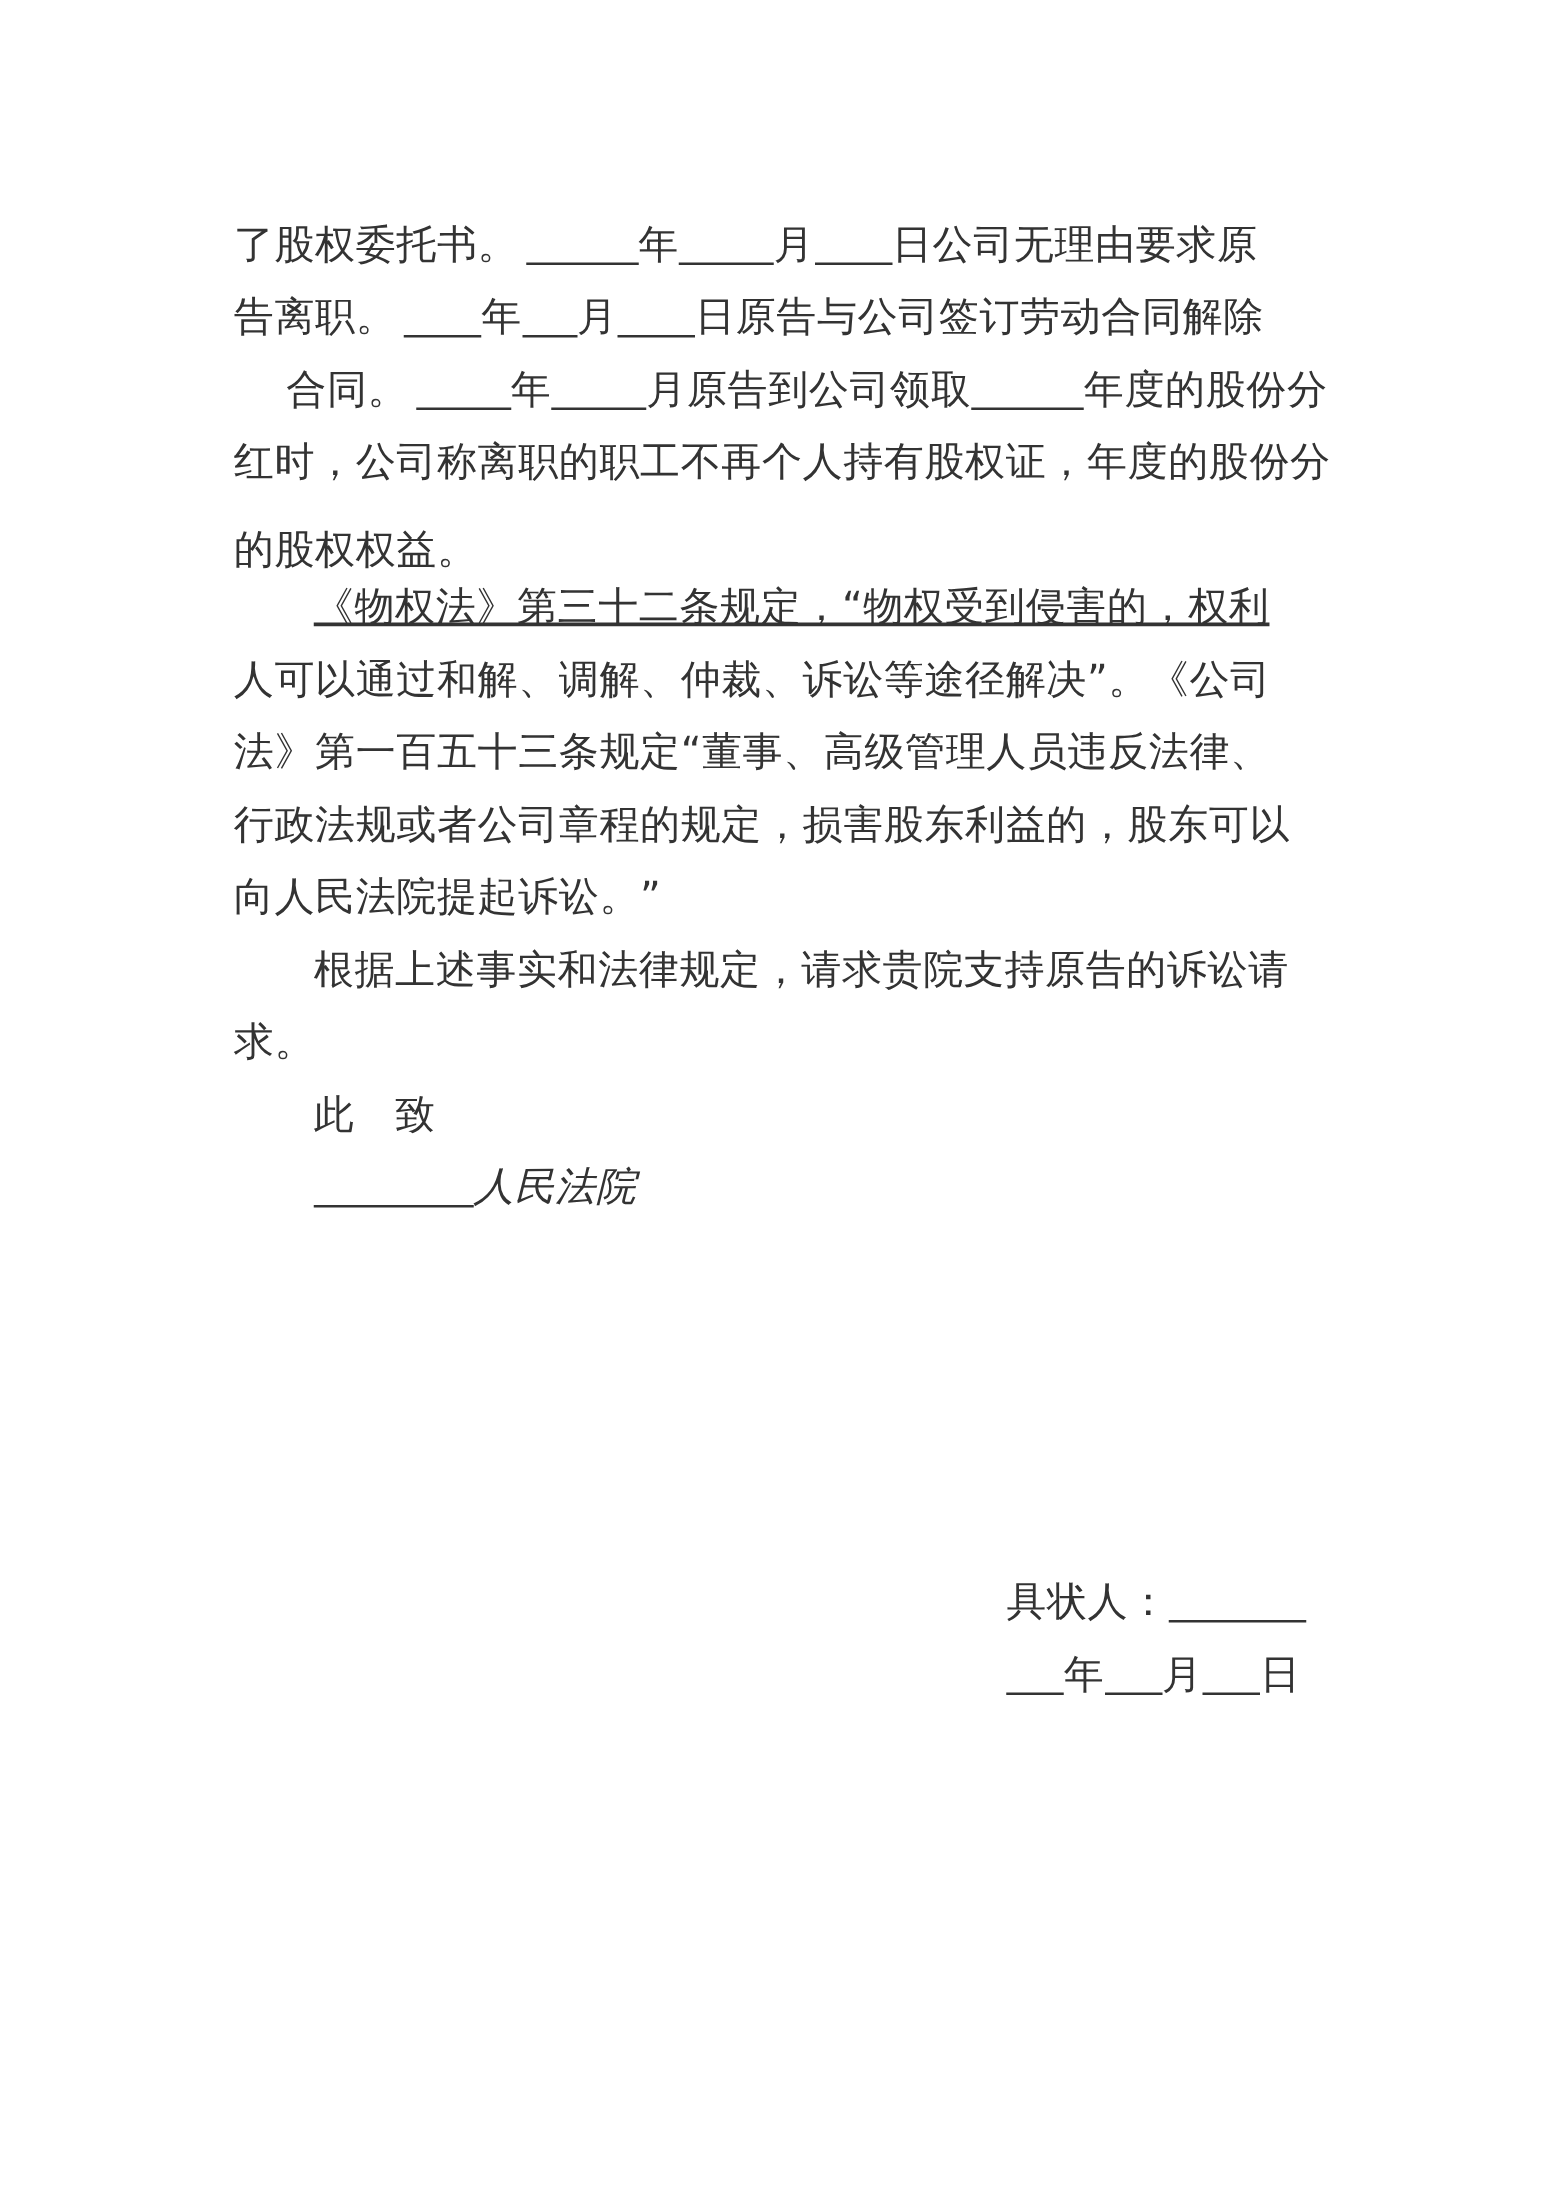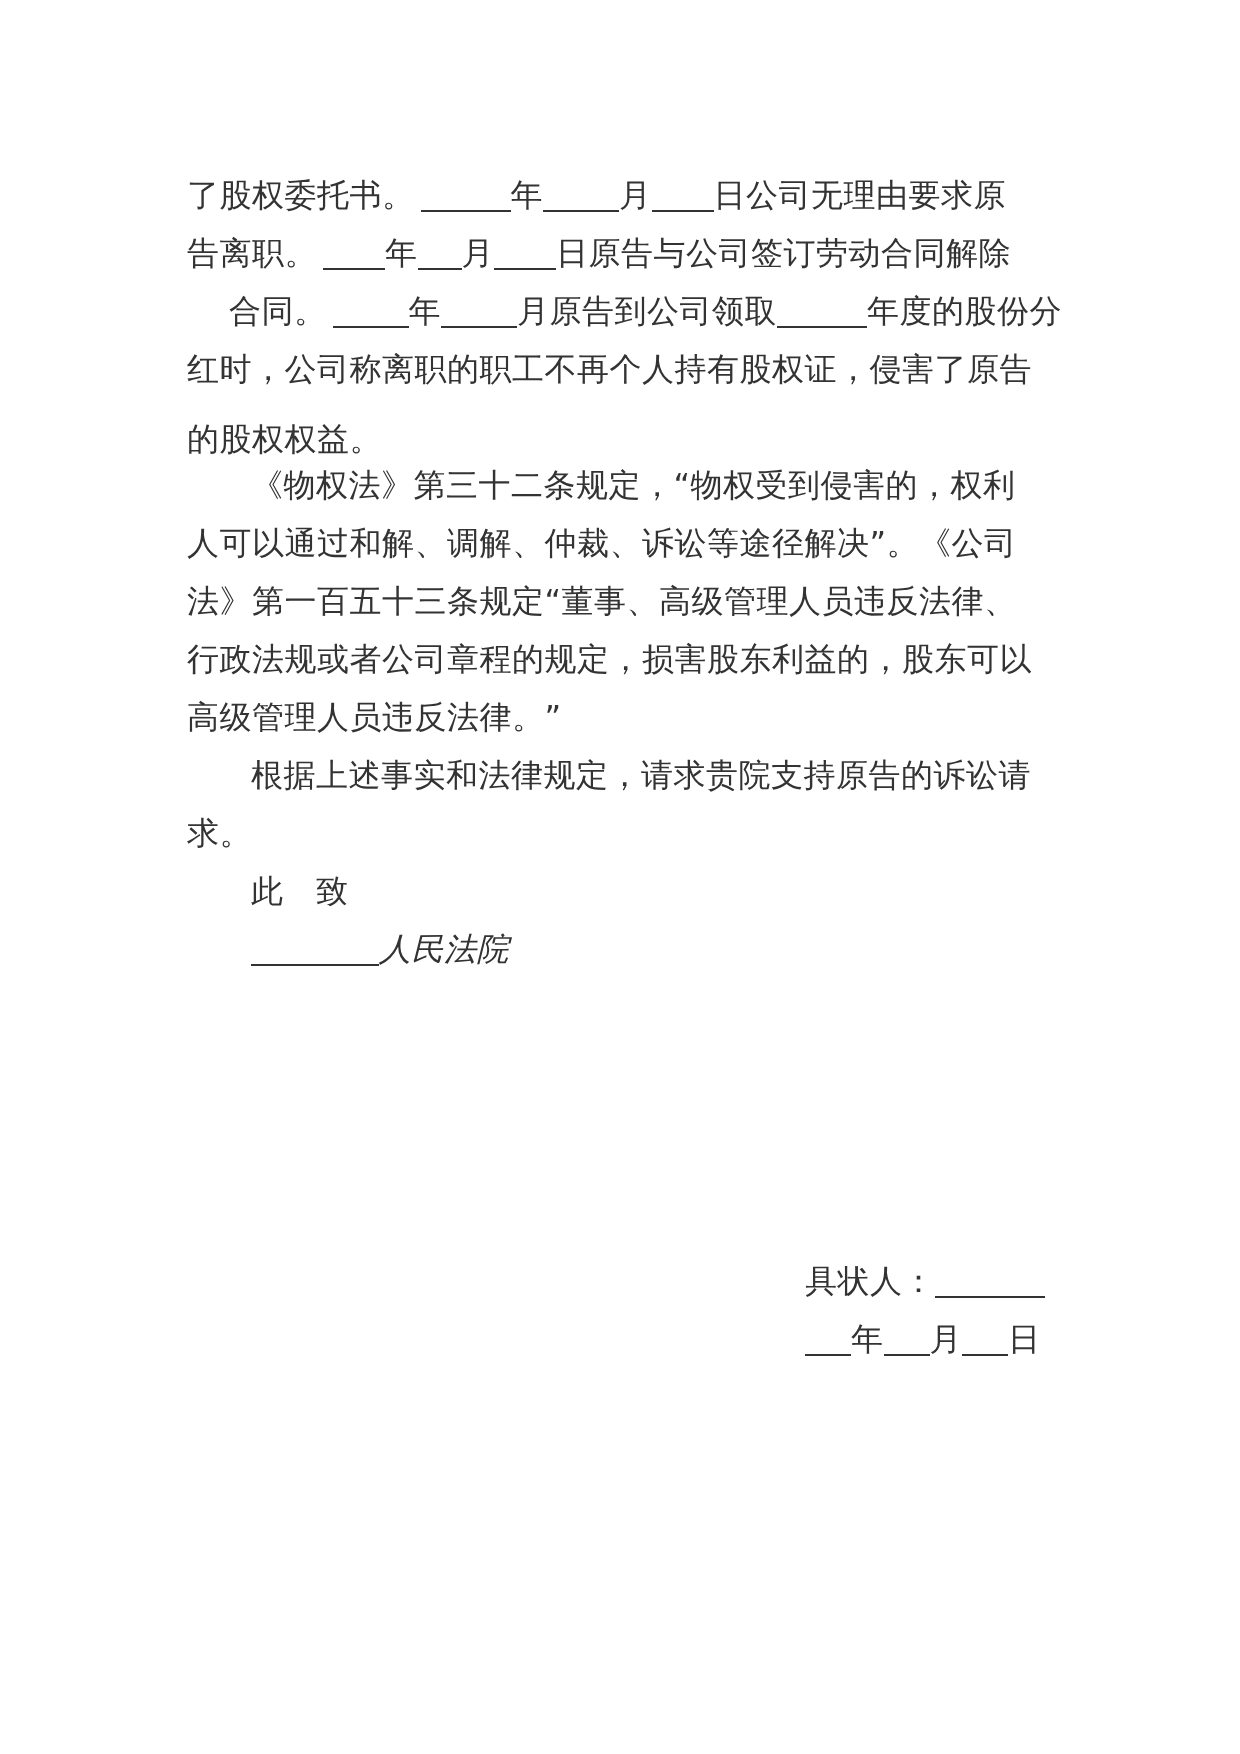--- a/index.html
+++ b/index.html
@@ -53,31 +53,31 @@
   <div class="line" style="top:0px;text-align:center;">
     <span>了股权委托书。</span><span class="blank" style="width:90px;margin-left:6px;"></span><span>年</span><span class="blank" style="width:76px;"></span><span>月</span><span class="blank" style="width:62px;"></span><span>日公司无理由要求原</span>
   </div>
   <div class="line" style="top:58px;">
     <span>告离职。</span><span class="blank" style="width:62px;margin-left:6px;"></span><span>年</span><span class="blank" style="width:44px;"></span><span>月</span><span class="blank" style="width:62px;"></span><span>日原告与公司签订劳动合同解除</span>
   </div>
   <div class="line" style="top:116px;margin-left:42px;">
     <span>合同。</span><span class="blank" style="width:76px;margin-left:6px;"></span><span>年</span><span class="blank" style="width:76px;"></span><span>月原告到公司领取</span><span class="blank" style="width:90px;"></span><span>年度的股份分</span>
   </div>
   <div class="line" style="top:174px;">
-    <span>红时，公司称离职的职工不再个人持有股权证，侵害了原告</span>
+    <span>红时，公司称离职的职工不再个人持有股权证，年度的股份分</span>
   </div>
   <div class="line" style="top:244px;">
     <span>的股权权益。</span>
   </div>
 
-  <div class="line" style="top:290px;left:64px;">《物权法》第三十二条规定，“物权受到侵害的，权利</div>
+  <div class="line" style="top:290px;left:64px;text-decoration:underline;">《物权法》第三十二条规定，“物权受到侵害的，权利</div>
   <div class="line" style="top:348px;">人可以通过和解、调解、仲裁、诉讼等途径解决”。《公司</div>
   <div class="line" style="top:406px;text-align:center;">法》第一百五十三条规定“董事、高级管理人员违反法律、</div>
   <div class="line" style="top:464px;">行政法规或者公司章程的规定，损害股东利益的，股东可以</div>
-  <div class="line" style="top:522px;">高级管理人员违反法律。”</div>
+  <div class="line" style="top:522px;">向人民法院提起诉讼。”</div>
 
   <div class="line" style="top:580px;left:64px;">根据上述事实和法律规定，请求贵院支持原告的诉讼请</div>
   <div class="line" style="top:638px;">求。</div>
 
   <div class="line" style="top:696px;left:64px;">此　致</div>
   <div class="line" style="top:754px;left:64px;font-style:italic;">
     <span class="blank" style="width:128px;"></span><span>人民法院</span>
   </div>
 </div>
 

